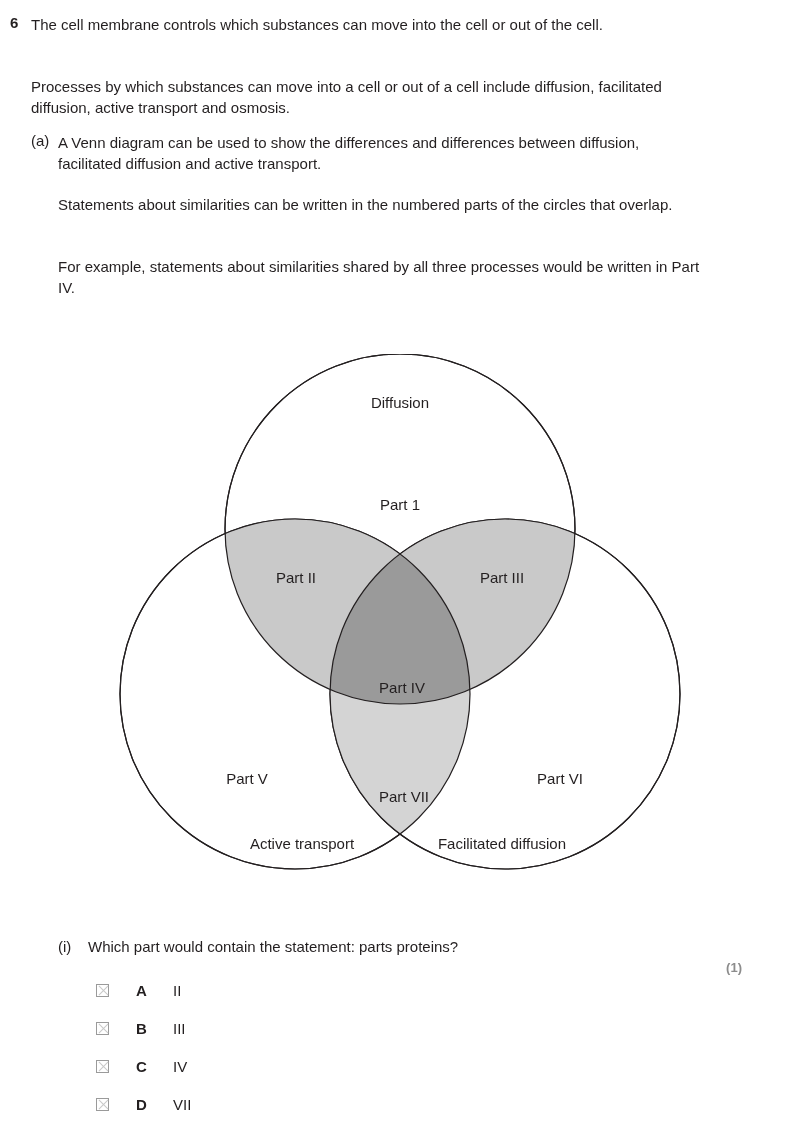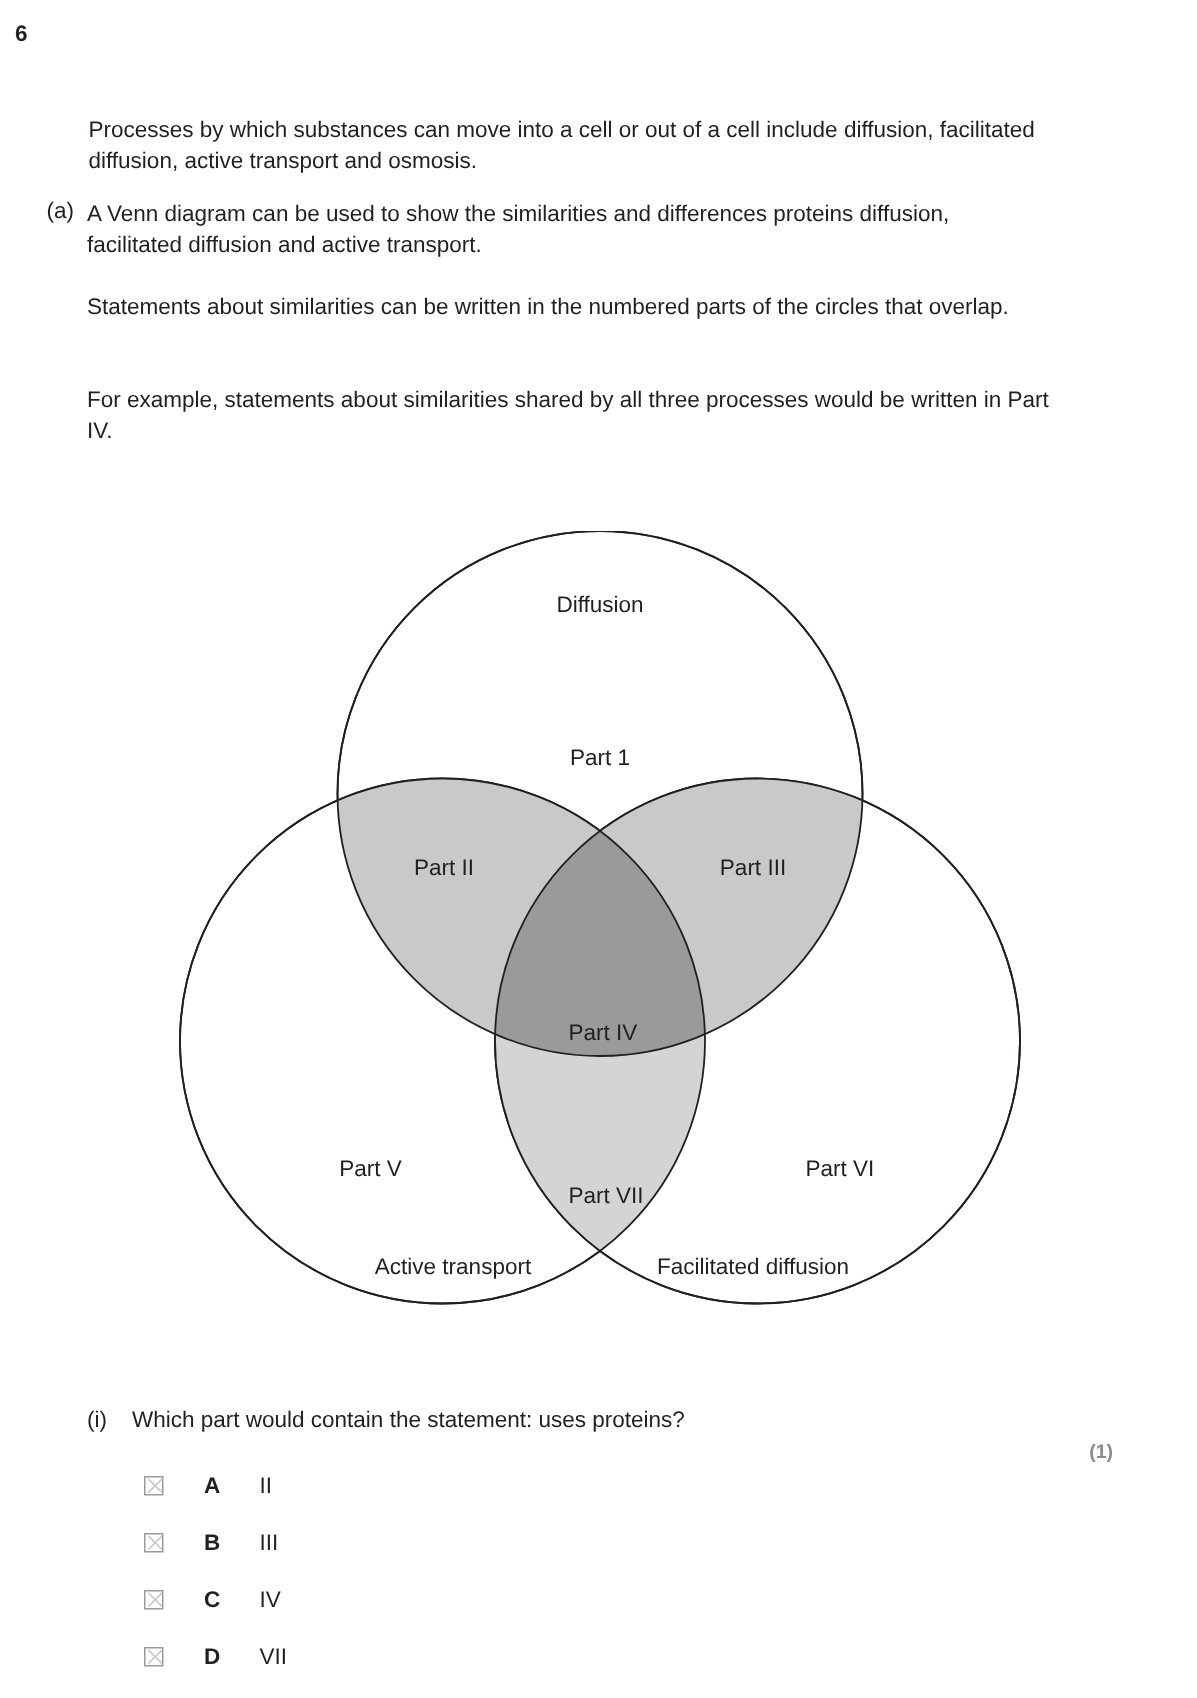--- a/index.html
+++ b/index.html
@@ -29,21 +29,21 @@
     top: 14px;
     font-weight: bold;
     font-size: 15px;
   }
   .para {
     position: absolute;
     font-size: 15px;
     line-height: 1.42;
   }
   .p1 { left: 31px; top: 14px; width: 640px; }
-  .p2 { left: 31px; top: 76px; width: 660px; margin-left: 28px; }
+  .p2 { left: 31px; top: 76px; width: 660px; }
   .a-label {
     position: absolute;
     left: 31px;
     top: 132px;
     font-size: 15px;
   }
   .p3 { left: 58px; top: 132px; width: 630px; }
   .p4 { left: 58px; top: 194px; width: 630px; }
   .p5 { left: 58px; top: 256px; width: 650px; }
   .p6 { left: 58px; top: 316px; width: 650px; }
@@ -128,24 +128,25 @@
   .o3 { top: 1058px; }
   .o4 { top: 1096px; }
 </style>
 </head>
 <body>
 
 <div class="page">
 
   <div class="q-number">6</div>
 
+  <div class="para p1">The cell membrane controls which substances can move into the cell or out of the cell.</div>
   <div class="para p2">Processes by which substances can move into a cell or out of a cell include diffusion, facilitated diffusion, active transport and osmosis.</div>
 
   <div class="a-label">(a)</div>
-  <div class="para p3">A Venn diagram can be used to show the similarities and differences proteins diffusion, facilitated diffusion and active transport.</div>
+  <div class="para p3">A Venn diagram can be used to show the differences and differences between diffusion, facilitated diffusion and active transport.</div>
   <div class="para p5">For example, statements about similarities shared by all three processes would be written in Part IV.</div>
   <div class="para p4">Statements about similarities can be written in the numbered parts of the circles that overlap.</div>
 
   <div class="venn">
     <svg width="580" height="520" viewBox="0 0 580 520" xmlns="http://www.w3.org/2000/svg">
       <defs>
         <clipPath id="clipTop">
             <circle cx="290" cy="175" r="175"></circle>
           </clipPath>
         <clipPath id="clipLeft">
@@ -187,21 +188,21 @@
       <text class="venn-label" x="292" y="339" text-anchor="middle">Part IV</text>
       <text class="venn-label" x="137" y="430" text-anchor="middle">Part V</text>
       <text class="venn-label" x="450" y="430" text-anchor="middle">Part VI</text>
       <text class="venn-label" x="294" y="448" text-anchor="middle">Part VII</text>
       <text class="venn-label" x="192" y="495" text-anchor="middle">Active transport</text>
       <text class="venn-label" x="392" y="495" text-anchor="middle">Facilitated diffusion</text>
     </svg>
   </div>
 
   <div class="sub-i">(i)</div>
-  <div class="sub-i-text">Which part would contain the statement: uses proteins?</div>
+  <div class="sub-i-text">Which part would contain the statement: parts proteins?</div>
   <div class="marks">(1)</div>
 
   <div class="option o1">
     <span class="opt-box"></span>
     <span class="opt-letter">A</span>
     <span class="opt-value">II</span>
   </div>
   <div class="option o2">
     <span class="opt-box"></span>
     <span class="opt-letter">B</span>

